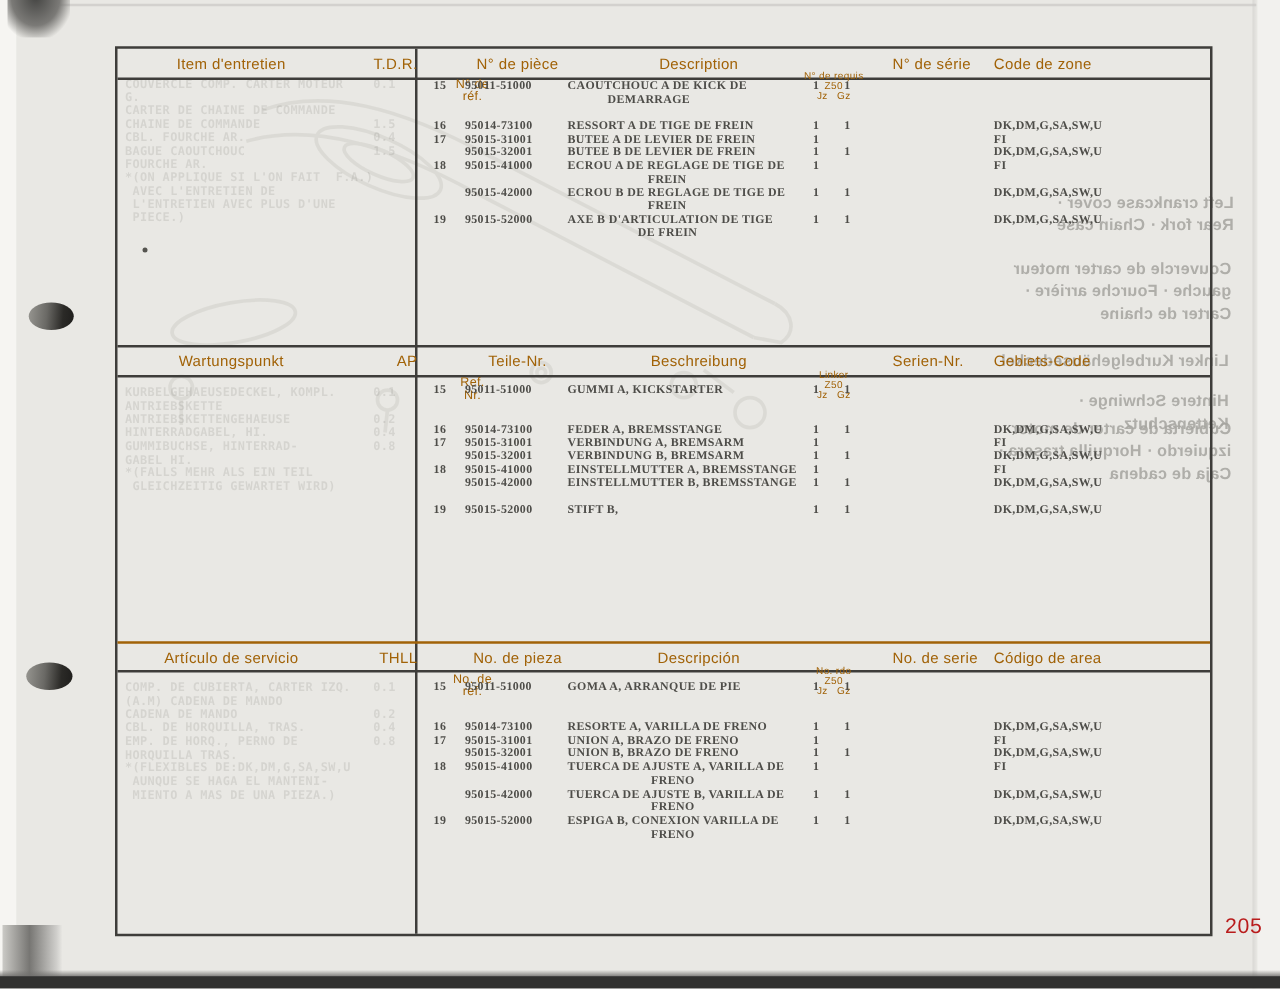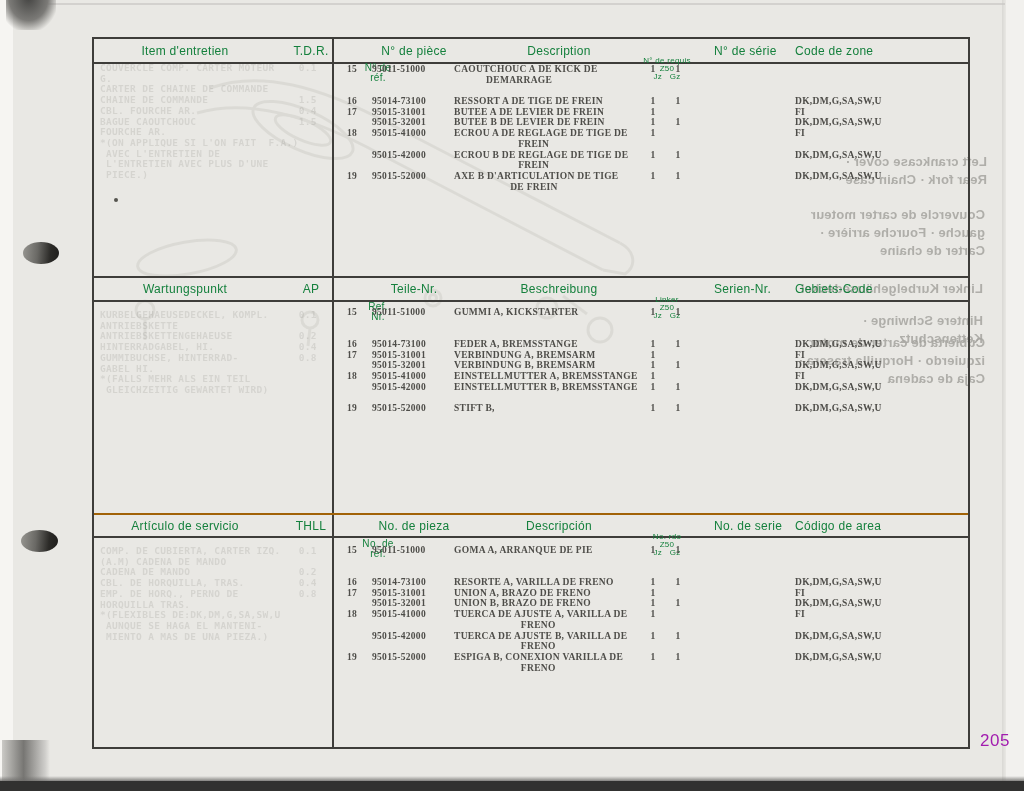--- a/index.html
+++ b/index.html
@@ -30,43 +30,43 @@
   .ghost-l{position:absolute;font-family:"DejaVu Sans Mono",monospace;font-size:9.5px;
         line-height:10.7px;font-weight:700;color:#76756f;opacity:.17;white-space:pre;letter-spacing:.3px;}
   .ghost-diagram{left:95px;top:58px;width:560px;height:290px;opacity:.5;}
 
   
   .parts-table{position:absolute;left:92px;top:37px;width:878px;height:712px;
         border:2px solid #3e3d3a;box-sizing:border-box;}
   .v-divider{position:absolute;left:238px;top:0;width:2px;height:100%;background:#3e3d3a;}
   .section{position:absolute;left:0;width:100%;box-sizing:border-box;}
   .sec-header{position:relative;border-bottom:2px solid #3e3d3a;}
-  .hlbl{position:absolute;font-size:12px;color:#15803d;letter-spacing:.3px;white-space:pre;}
+  .hlbl{position:absolute;font-size:12px;color:#a16207;letter-spacing:.3px;white-space:pre;}
   .h-main{top:50%;transform:translateY(-50%);}
   .h-item{left:14px;width:154px;text-align:center;}
-  .h-tdr{left:194px;width:46px;text-align:center;}
+  .h-tdr{left:194px;width:46px;text-align:right;}
   .h-ref{left:240px;width:40px;text-align:center;font-size:10px;line-height:10px;padding-top:4px;margin-left:24px;}
   .h-part{left:282px;width:76px;text-align:center;}
   .h-desc{left:372px;width:186px;text-align:center;}
   .h-qty{left:523px;width:100px;text-align:center;font-size:8px;line-height:8.3px;padding-top:1px;}
   .h-serial{left:620px;width:90px;}
   .h-zone{left:701px;width:130px;}
 
   .sec-body{position:relative;font-family:Liberation Serif, serif;font-size:9.5px;
         font-weight:700;color:#4e4d49;letter-spacing:.3px;}
   .line{position:relative;height:10.7px;}
   .cell{position:absolute;top:0;white-space:pre;line-height:10.5px;}
   .c-ref{left:233px;width:30px;text-align:right;}
   .c-part{left:278px;}
   .c-desc{left:360px;}
   .c-jz{left:551px;width:16px;text-align:center;}
   .c-gz{left:576px;width:16px;text-align:center;}
   .c-zone{left:701px;}
 
-  .page-num{left:980px;top:731px;font-size:17px;color:#a21caf;letter-spacing:.5px;}
+  .page-num{left:980px;top:731px;font-size:17px;color:#b91c1c;letter-spacing:.5px;}
 </style>
 </head>
 <body>
 
 <div id="page">
 
   <div class="abs edge-left"></div>
   <div class="abs edge-right"></div>
   <div class="abs edge-right-line"></div>
   <div class="abs top-line"></div>

